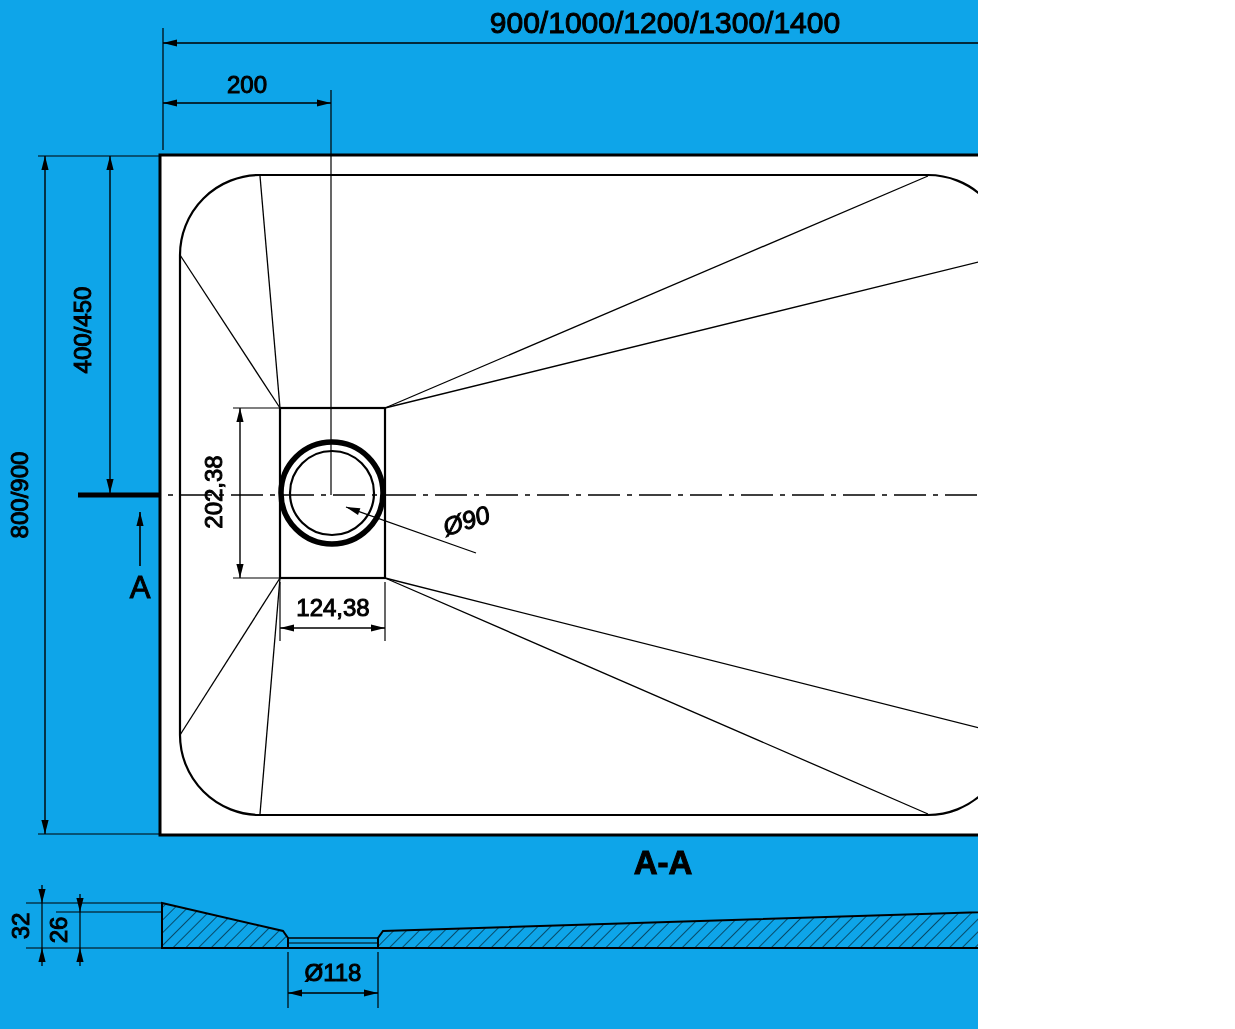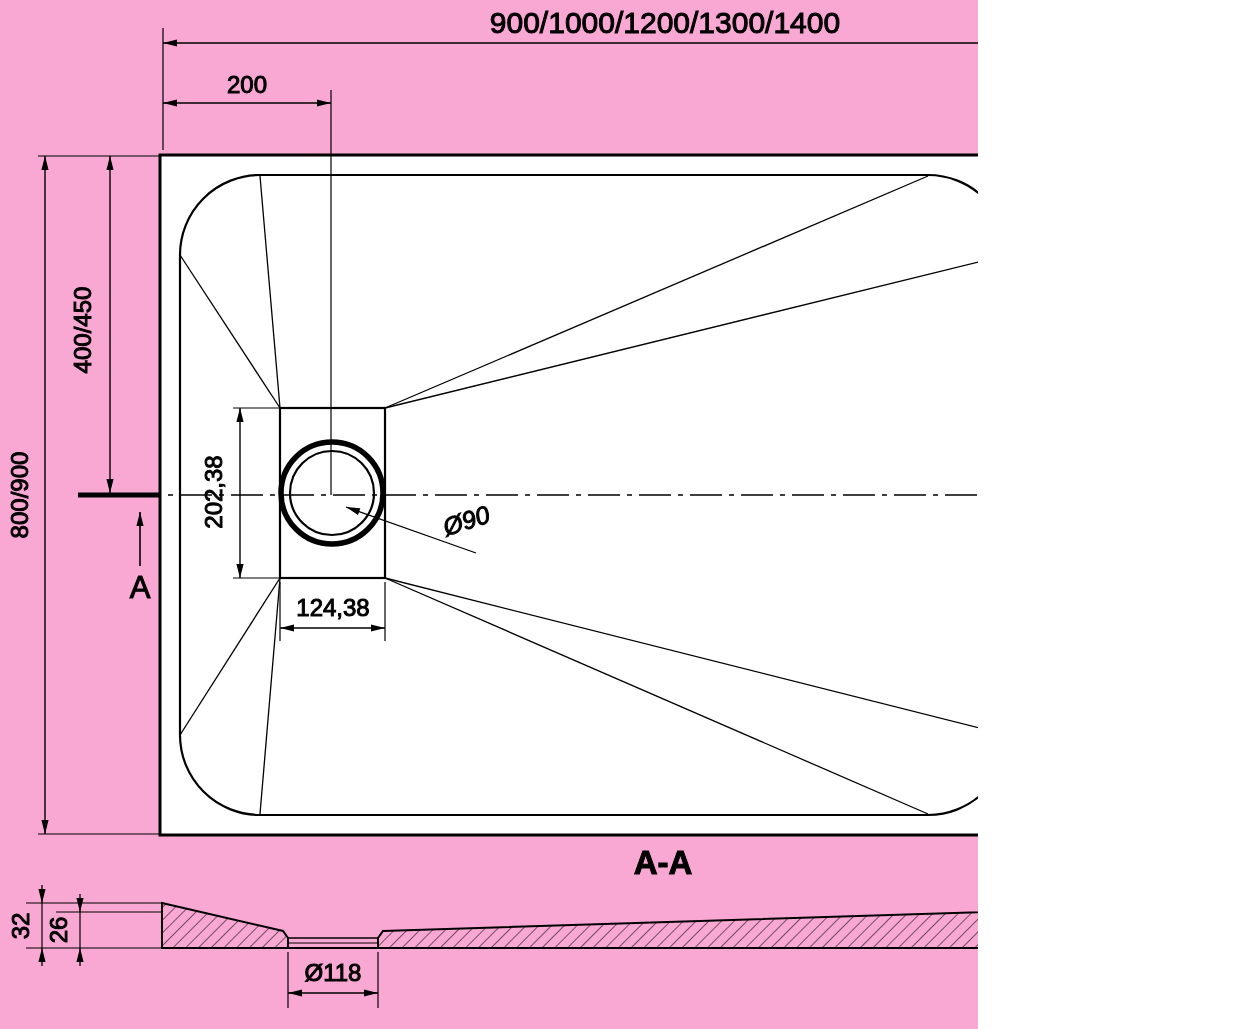--- a/index.html
+++ b/index.html
@@ -1,16 +1,16 @@
 <!DOCTYPE html>
 <html><head>
 <meta charset="utf-8">
 <style>
   html, body { margin: 0; padding: 0; background: #ffffff; }
-  .canvas { width: 978px; height: 1029px; position: relative; background: #f9a8d4; overflow: hidden; }
+  .canvas { width: 978px; height: 1029px; position: relative; background: #0ea5e9; overflow: hidden; }
   svg { display: block; }
   text { font-family: "Liberation Sans", "DejaVu Sans", sans-serif; fill: #000; }
   .dim    { font-size: 24px; }
   .dim-lg { font-size: 30px; }
   .marker-a { font-size: 31px; }
   .sec-title { font-size: 33px; font-weight: 600; }
   .dia { font-size: 25px; font-style: italic; }
   line, path, rect, circle { shape-rendering: geometricPrecision; }
 </style>
 </head>

